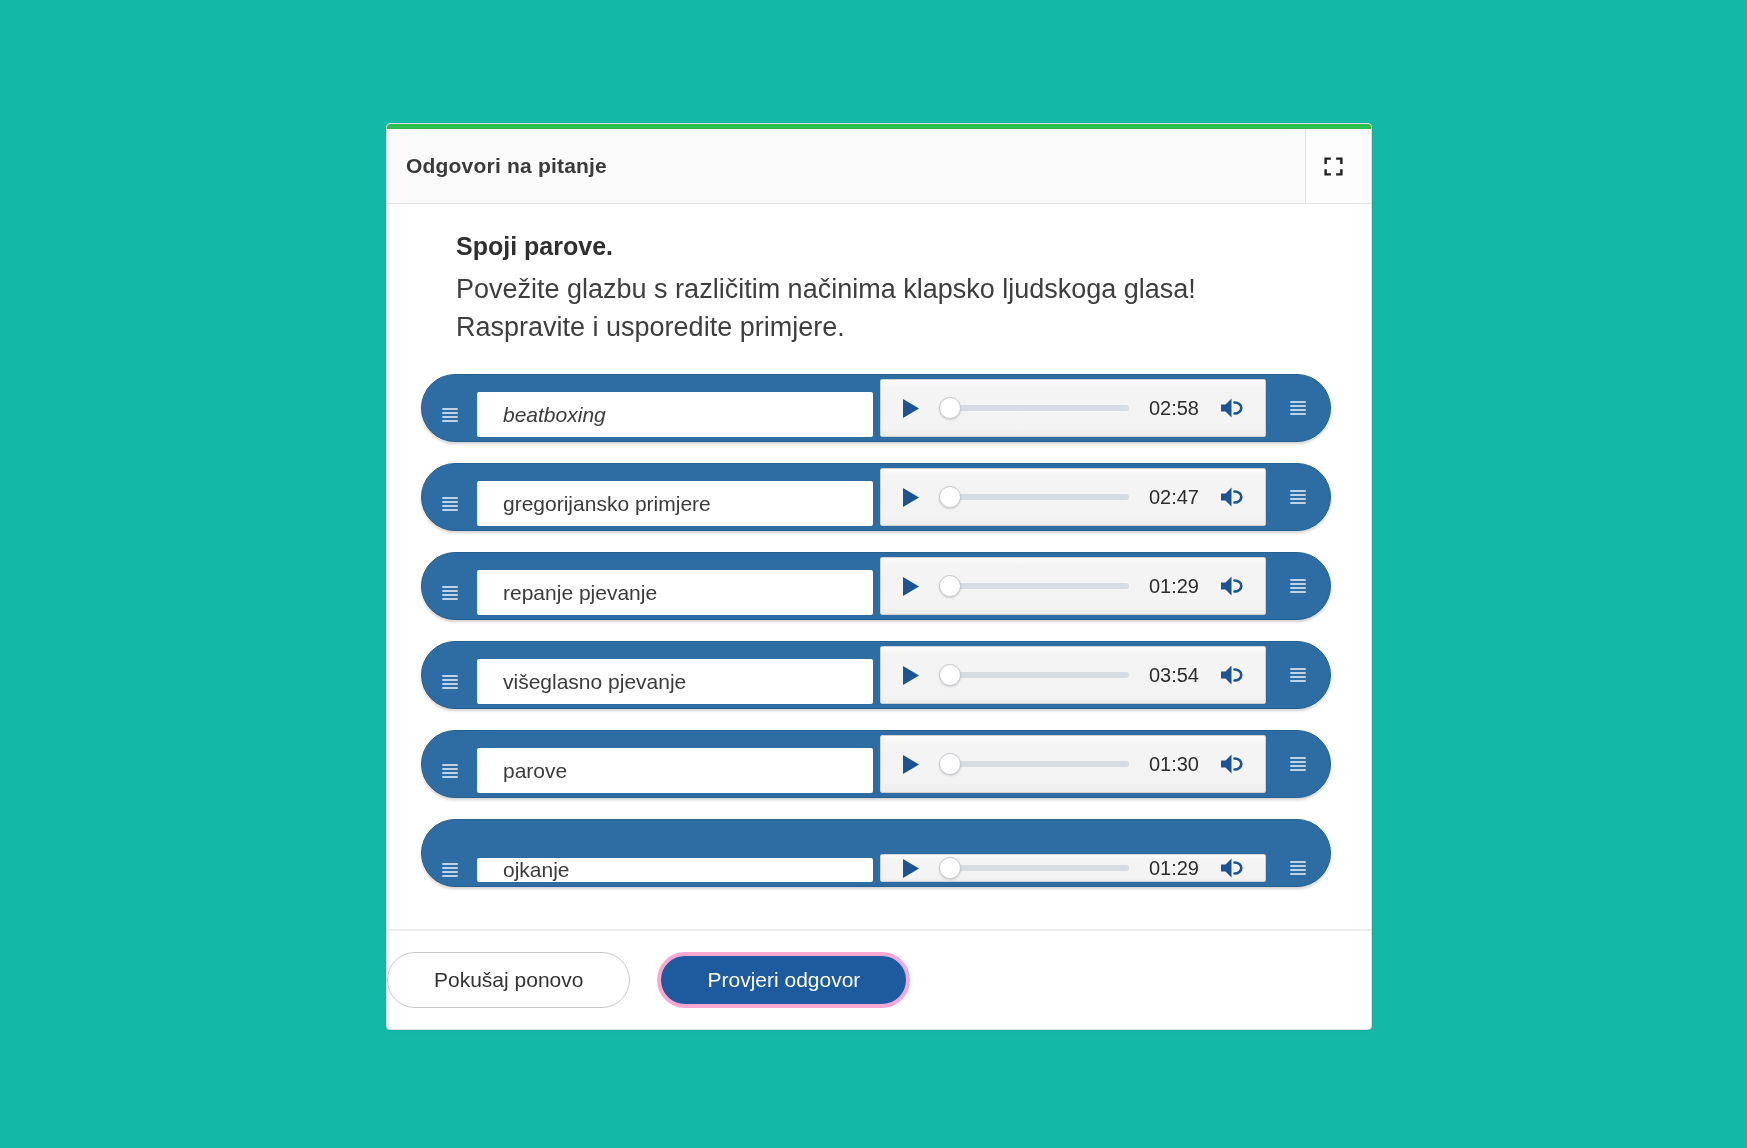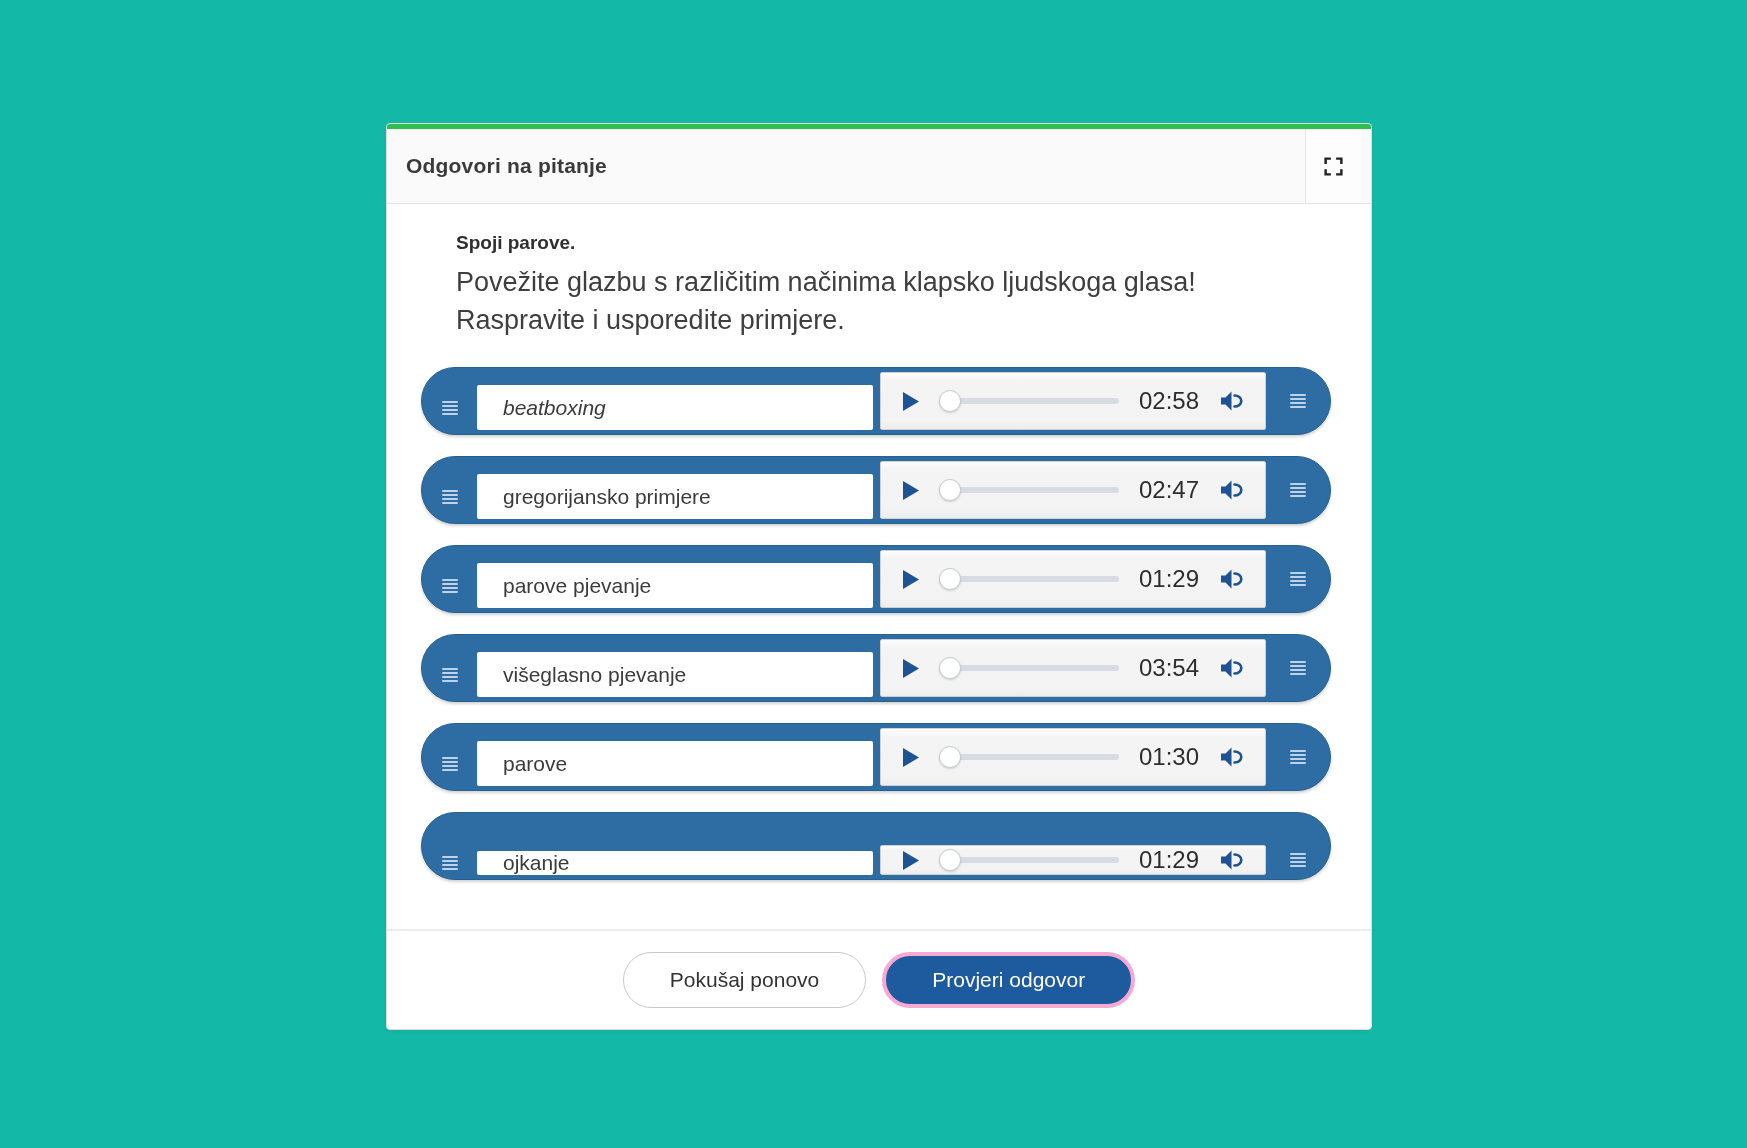--- a/index.html
+++ b/index.html
@@ -23,21 +23,21 @@
     flex:1; display:flex; align-items:center; padding-left:19px;
     font-size:21px; font-weight:600; color:#3a3a3a; letter-spacing:.2px;
   }
   .fullscreen-btn {
     width:56px; margin-right:10px; background:#fdfdfd; border:none;
     border-left:1px solid #e3e3e3; display:flex; align-items:center; justify-content:center;
     cursor:pointer;
   }
 
   .card-body { flex:1; padding:28px 40px 0 34px; }
-  .subtitle { margin-left:35px; font-size:19px; font-weight:700; color:#2f2f2f; }
+  .subtitle { margin-left:35px; font-size:25px; font-weight:700; color:#2f2f2f; }
   .instruction { margin-left:35px; margin-top:9px; width:845px; font-size:27px; line-height:38px; color:#3e3e3e; }
 
   .rows { margin-top:28px; }
   .pair-row {
     display:flex; height:68px; margin-bottom:21px;
     background:#2E6DA4; border:1px solid #27618f; border-radius:34px;
     box-shadow:0 2px 3px rgba(0,0,0,.18);
   }
   .pair-row:last-child { margin-bottom:0;align-items:flex-end; }
   .half-left { width:451px; display:flex; align-items:stretch;margin-top:13px; }
@@ -62,26 +62,26 @@
     display:flex; align-items:center; padding:0 20px; gap:18px;
   }
   .play-btn { background:none; border:none; cursor:pointer; display:flex; align-items:center; padding:2px; }
 
   .slider { flex:1; position:relative; height:24px; cursor:pointer; }
   .slider .track { position:absolute; left:11px; right:2px; top:9px; height:6px; background:#d6dce1; border-radius:3px; }
   .slider .knob {
     position:absolute; left:0; top:1px; width:22px; height:22px; border-radius:50%;
     background:#fff; border:1px solid #c6cbd0; box-shadow:0 1px 2px rgba(0,0,0,.15);
   }
-  .time { font-size:24px; color:#2d2d2d; min-width:50px; text-align:center; }
+  .time { font-size:20px; color:#2d2d2d; min-width:50px; text-align:center; }
   .vol-btn { background:none; border:none; cursor:pointer; display:flex; align-items:center; padding:2px; }
 
   .card-footer {
     flex:0 0 100px; border-top:2px solid #ececec; background:#fff;
-    display:flex; align-items:center; justify-content:center; gap:16px;
+    display:flex; align-items:center; justify-content:flex-start; gap:27px;
     border-radius:0 0 4px 4px;
   }
   .btn {
     height:56px; border-radius:28px; font-size:21px; font-family:inherit;
     padding:0 46px; cursor:pointer;
   }
   .btn-retry { background:#fff; border:1px solid #c9c9c9; color:#333; }
   .btn-check { background:#1D5A9E; border:4px solid #f9a8d4; color:#fff; }
 </style>
 </head>
@@ -201,21 +201,21 @@
           <div class="half-left">
             <span class="handle handle-left">
               <span class="hamburger">
                   <i></i>
                   <i></i>
                   <i></i>
                   <i></i>
                 </span>
             </span>
             <div class="label-box">
-              <span>parove pjevanje</span>
+              <span>repanje pjevanje</span>
             </div>
           </div>
           <div class="half-right">
             <div class="player-box">
               <button class="play-btn">
                 <svg width="16" height="19" viewBox="0 0 16 19">
                     <polygon points="0,0 16,9.5 0,19" fill="#1d5393"></polygon>
                   </svg>
               </button>
               <div class="slider">

